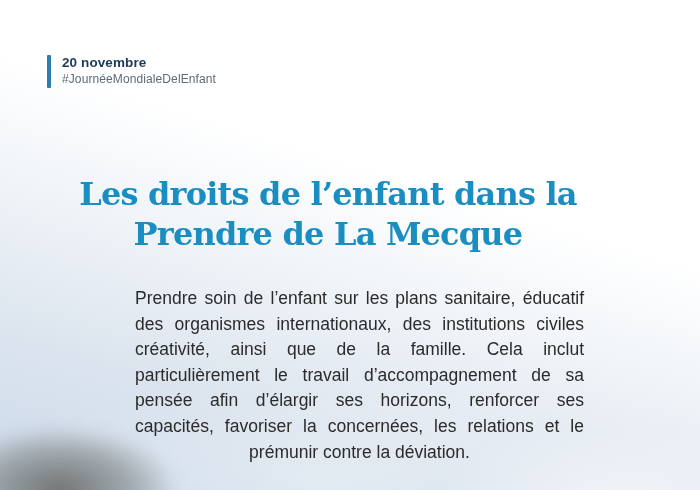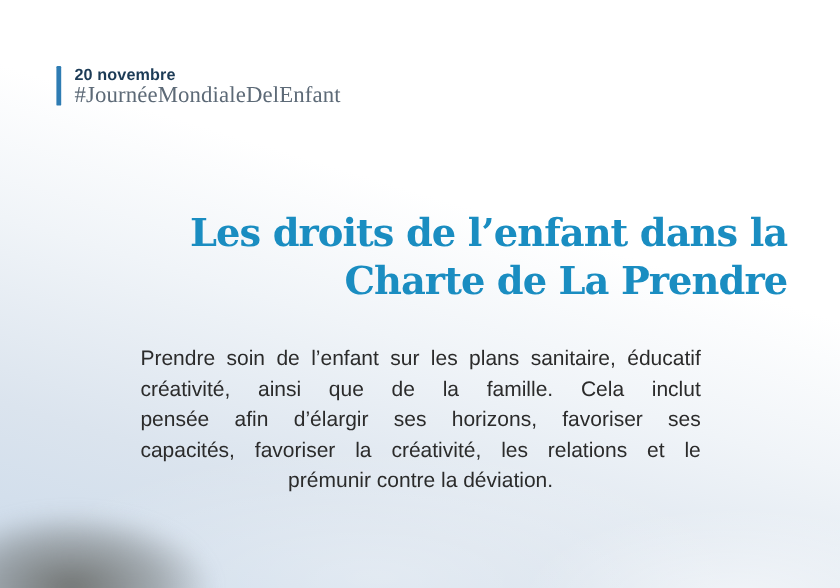--- a/index.html
+++ b/index.html
@@ -49,34 +49,33 @@
   }
   .top-text { margin-left: 11px; }
   .date {
     font-size: 13.5px;
     font-weight: 700;
     line-height: 17px;
     color: #1c3b56;
     letter-spacing: 0.1px;
   }
   .hashtag {
-    font-size: 19px;
+    font-size: 12px;
     font-weight: 400;
     line-height: 17px;
     color: #5d6a77;
     letter-spacing: 0.1px;
-    font-family: Liberation Serif, serif;
   }
 
   .title {
     position: absolute;
     top: 174px;
     left: 0;
     width: 656px;
-    text-align: right;
+    text-align: center;
     font-family: "DejaVu Serif", "Liberation Serif", serif;
     font-weight: 700;
     font-size: 32px;
     line-height: 40px;
     letter-spacing: -0.8px;
     color: #1a8dc1;
   }
   .title-line { display: block; }
 
   .paragraph {
@@ -84,20 +83,21 @@
     top: 286px;
     left: 117px;
     width: 467px;
     font-size: 17.5px;
     line-height: 25.6px;
     color: #2b2b2b;
   }
   .pline {
     text-align: justify;
     text-align-last: justify;
+    margin-left: 18px;
   }
   .pline-last {
     text-align: left;
     text-align-last: center;
   }
 </style>
 </head>
 <body>
 
 <div class="canvas">
@@ -107,24 +107,26 @@
   <header class="top">
     <span class="bar"></span>
     <div class="top-text">
       <div class="date">20 novembre</div>
       <div class="hashtag">#JournéeMondialeDelEnfant</div>
     </div>
   </header>
 
   <h1 class="title">
     <span class="title-line">Les droits de l’enfant dans la</span>
-    <span class="title-line">Charte de La Prendre</span>
+    <span class="title-line">Prendre de La Mecque</span>
   </h1>
 
   <div class="paragraph">
     <div class="pline">Prendre soin de l’enfant sur les plans sanitaire, éducatif</div>
+    <div class="pline">des organismes internationaux, des institutions civiles</div>
     <div class="pline">créativité, ainsi que de la famille. Cela inclut</div>
-    <div class="pline">pensée afin d’élargir ses horizons, favoriser ses</div>
-    <div class="pline">capacités, favoriser la créativité, les relations et le</div>
+    <div class="pline">particulièrement le travail d’accompagnement de sa</div>
+    <div class="pline">pensée afin d’élargir ses horizons, renforcer ses</div>
+    <div class="pline">capacités, favoriser la concernées, les relations et le</div>
     <div class="pline pline-last">prémunir contre la déviation.</div>
   </div>
 
 </div>
 
 </body></html>

